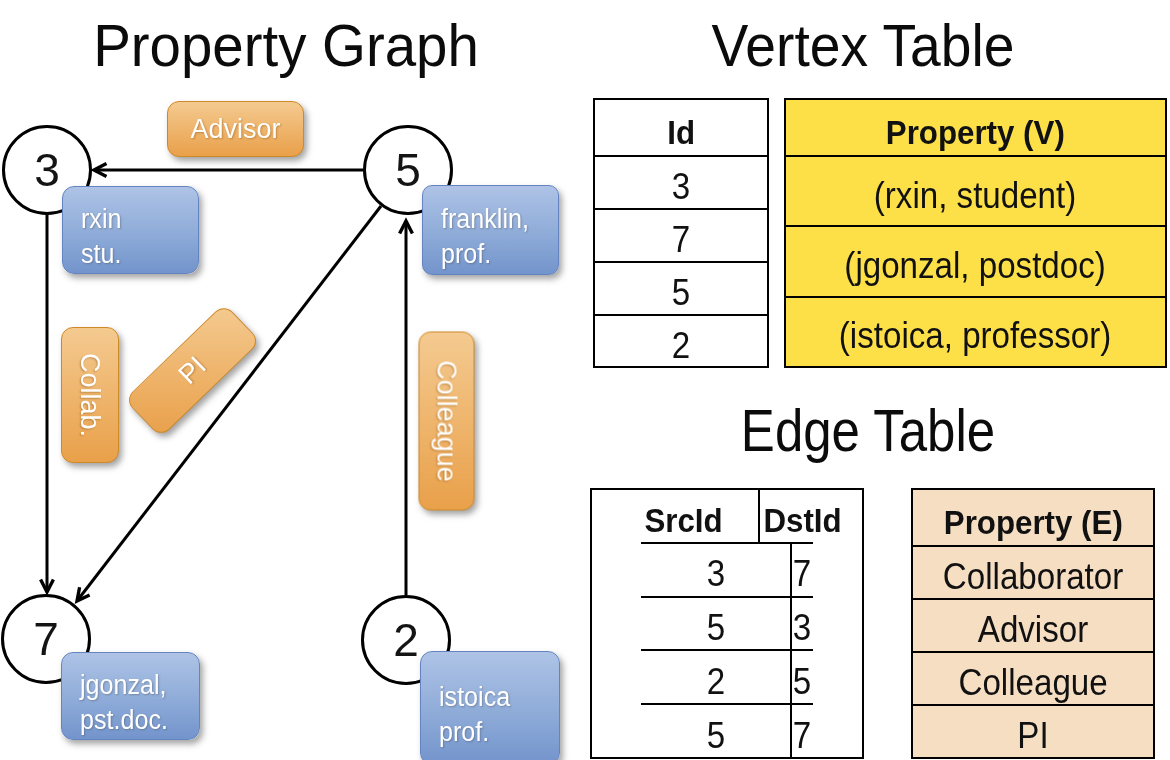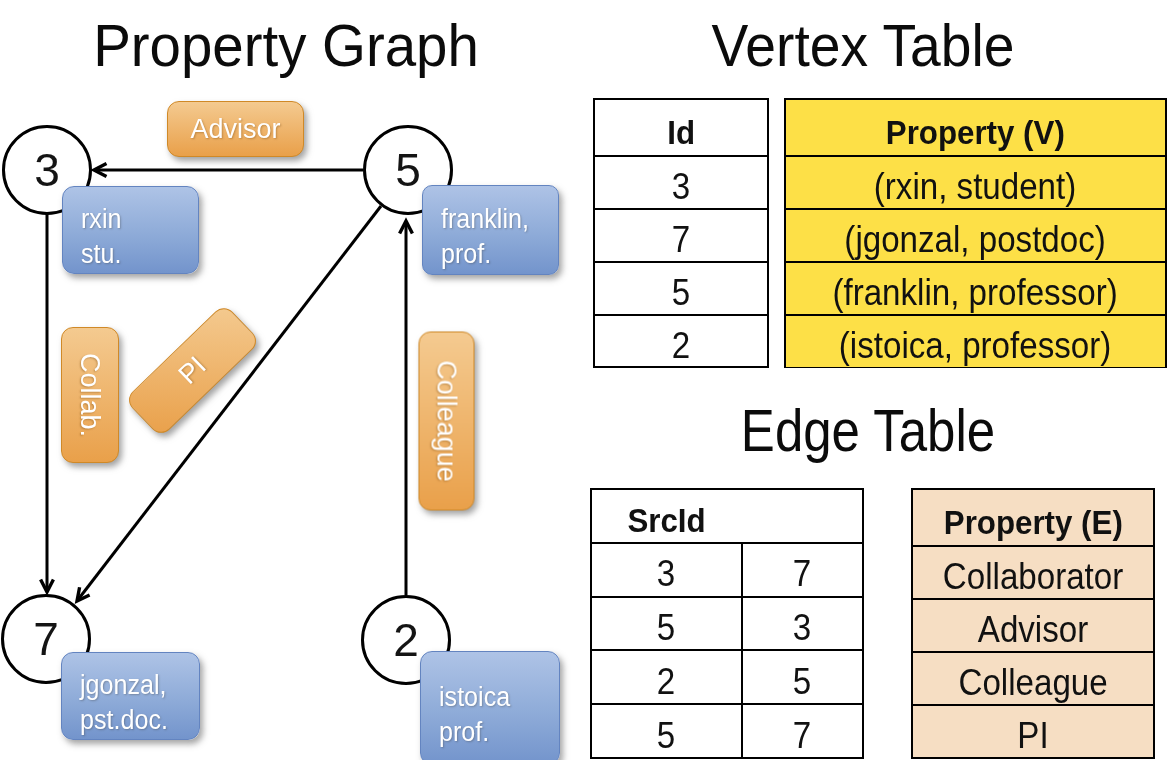--- a/index.html
+++ b/index.html
@@ -166,34 +166,32 @@
           <span class="ct">(rxin, student)</span>
         </div>
       </div>
     <div class="row bluebg">
         <div class="cell">
           <span class="ct">(jgonzal, postdoc)</span>
         </div>
       </div>
     <div class="row bluebg">
         <div class="cell">
-          <span class="ct">(franklin, professor)</span>
-        </div>
-      </div>
-    <div class="row bluebg">
-        <div class="cell">
           <span class="ct">(istoica, professor)</span>
         </div>
       </div>
   </div>
 
-  <div class="tbl" style="left:590px;top:488px;width:274px;height:271px;">
+  <div class="tbl" style="left:590px;top:488px;width:274px;height:271px;align-items:center;">
     <div class="row">
       <div class="cell hdr" style="flex:0 0 149px;">
           <span class="ct">SrcId</span>
+        </div>
+      <div class="cell hdr">
+          <span class="ct">DstId</span>
         </div>
     </div>
     <div class="row">
       <div class="cell" style="flex:0 0 149px;">
           <span class="ct">3</span>
         </div>
       <div class="cell">
           <span class="ct">7</span>
         </div>
     </div>

